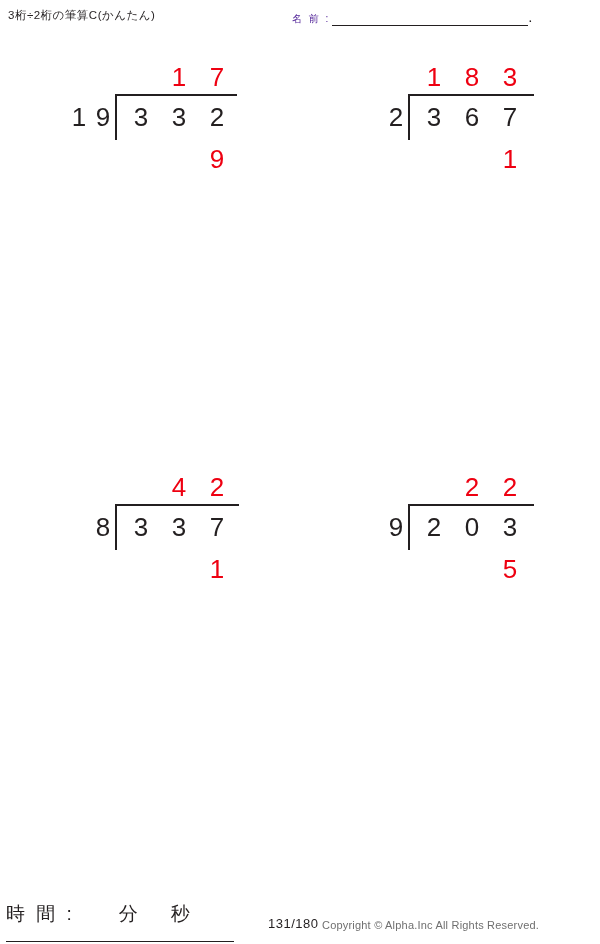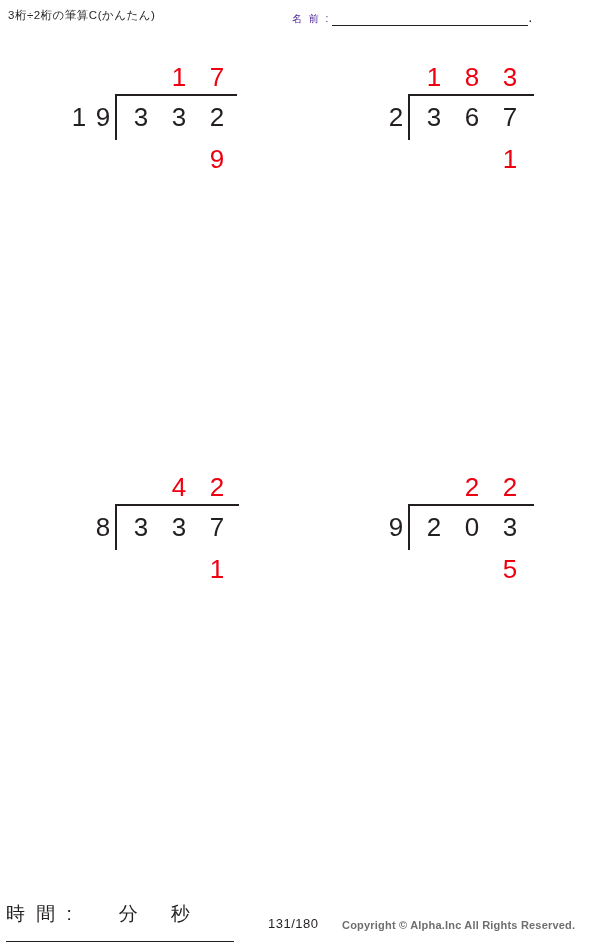--- a/index.html
+++ b/index.html
@@ -156,26 +156,25 @@
   #page-number {
     position: absolute;
     left: 268px;
     top: 916px;
     font-size: 13px;
     letter-spacing: 0.5px;
     color: #231f20;
   }
   #copyright {
     position: absolute;
-    left: 342px;
+    left: 322px;
     top: 919px;
     font-size: 11px;
     letter-spacing: 0.2px;
     color: #6f6f6f;
-    font-weight: bold;
   }
 </style>
 </head>
 <body>
 
 <div id="worksheet-title">3桁÷2桁の筆算C(かんたん)</div>
 
 <div id="name-field">
   <span class="name-label">名 前 :</span>
   <span class="name-rule"></span>

